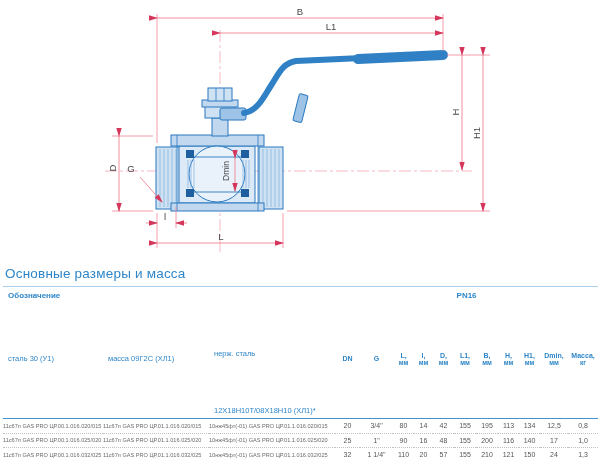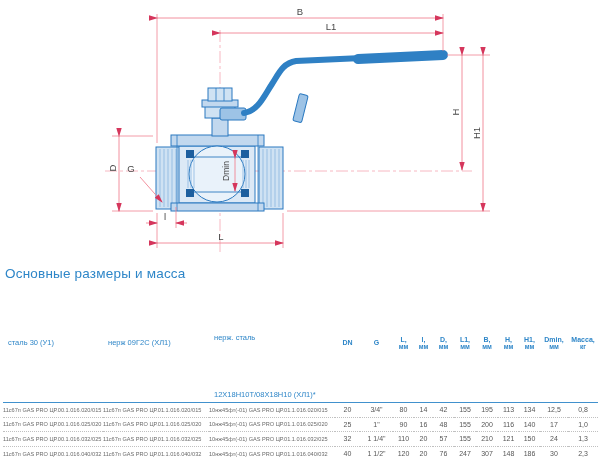--- a/index.html
+++ b/index.html
@@ -131,23 +131,27 @@
       <col style="width:19px">
       <col style="width:21px">
       <col style="width:22px">
     <col style="width:22px">
       <col style="width:21px">
       <col style="width:21px">
       <col style="width:28px">
       <col style="width:30px">
   </colgroup>
   <thead>
+    <tr class="h1">
+      <th class="desig" colspan="3">Обозначение</th>
+      <th class="pn" colspan="11">PN16</th>
+    </tr>
     <tr class="h2">
       <th class="steel">сталь 30 (У1)</th>
-      <th class="steel">нерж 09Г2С (ХЛ1)</th>
+      <th class="steel">масса 09Г2С (ХЛ1)</th>
       <th class="steel">
         <div>нерж. сталь</div>
         <div>12Х18Н10Т/08Х18Н10 (ХЛ1)*</div>
       </th>
       <th class="lt">DN</th>
       <th class="lt">G</th>
     <th class="dim">
           <div>L,</div>
           <div class="mm">мм</div>
         </th>

